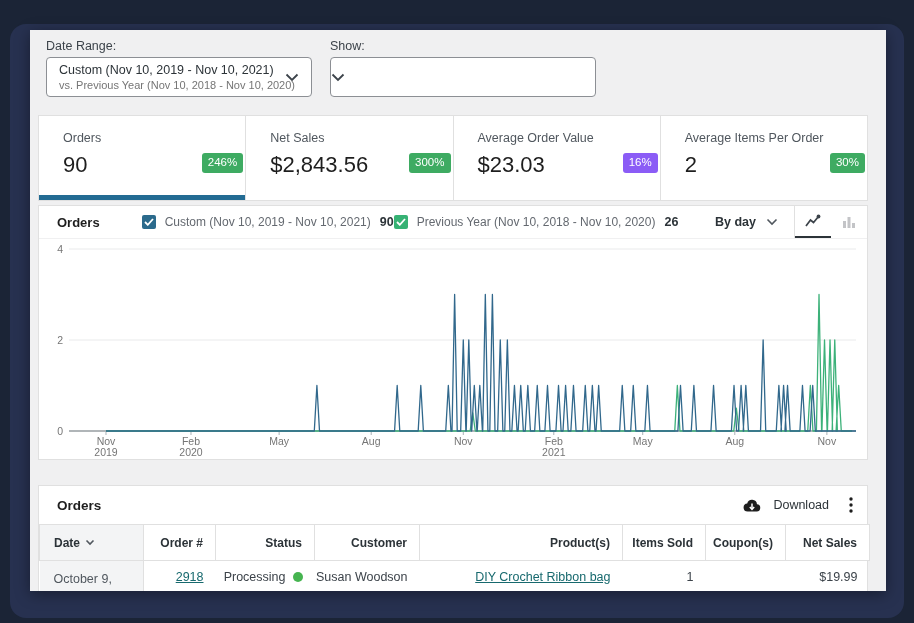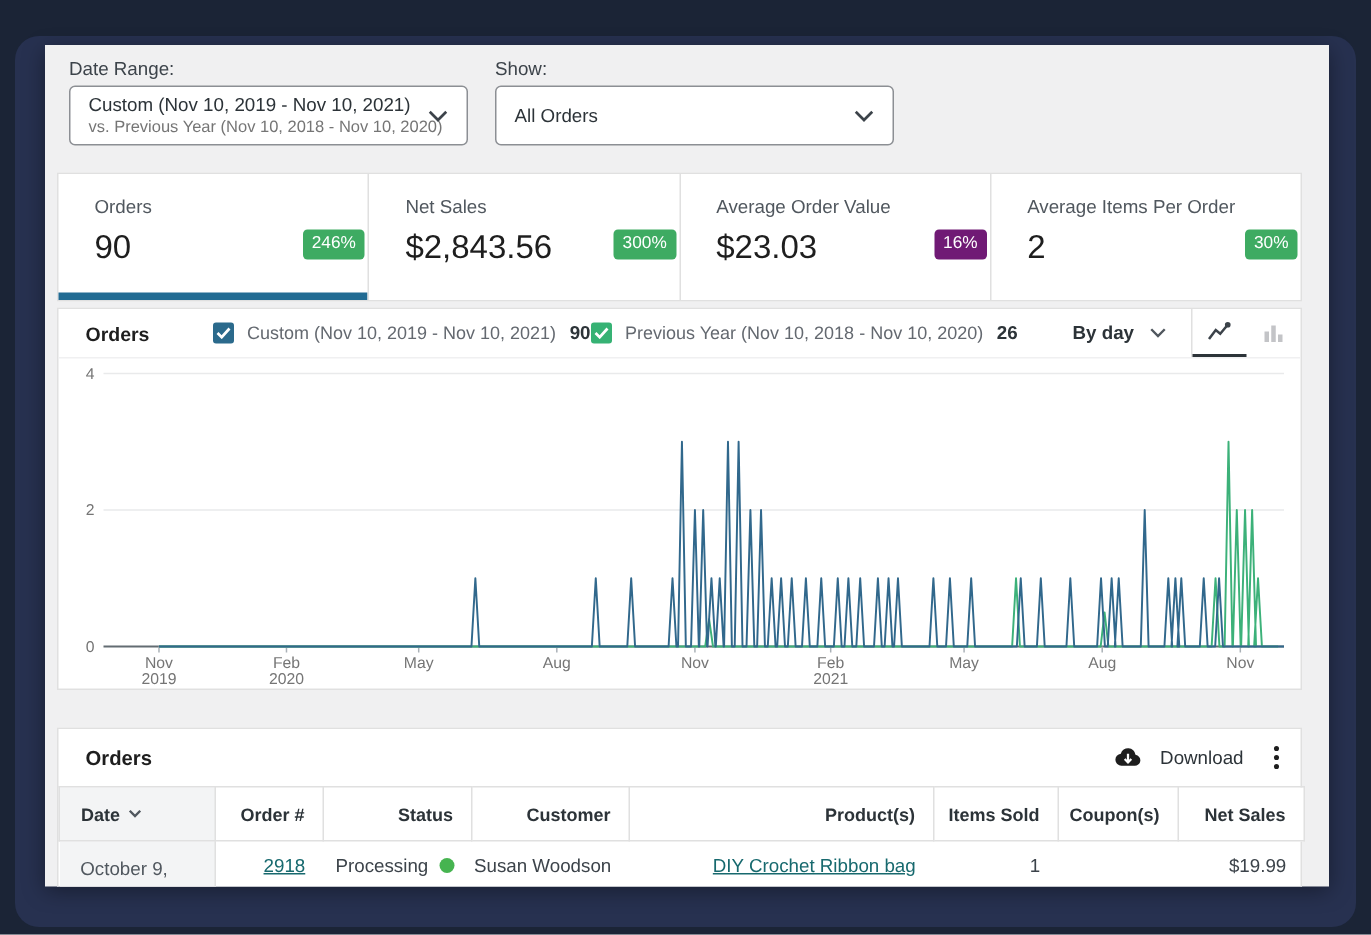--- a/index.html
+++ b/index.html
@@ -57,21 +57,21 @@
   .chart-type-btn{width:36px;display:flex;align-items:center;justify-content:center;cursor:pointer;box-sizing:border-box;}
   .chart-type-btn.active{border-bottom:2px solid #2c3338;}
   #chart-svg{display:block;margin-top:5px;margin-left:4px;}
 
   
   #table-card{position:absolute;left:8px;top:455px;width:830px;height:160px;
     background:#fff;border:1px solid #e0e0e0;box-sizing:border-box;}
   #table-header-bar{height:38px;display:flex;align-items:center;padding:0 14px 0 18px;}
   #table-title{font-size:13.5px;font-weight:bold;color:#1e1e1e;}
   #table-header-bar .spacer{flex:1}
-  #download-btn{display:flex;gap:12px;font-size:12.5px;color:#2c3338;cursor:pointer;}
+  #download-btn{display:flex;align-items:center;gap:12px;font-size:12.5px;color:#2c3338;cursor:pointer;}
   #table-menu-btn{margin-left:20px;cursor:pointer;display:flex;align-items:center;}
   table{width:100%;border-collapse:collapse;table-layout:fixed;}
   th{height:36px;font-size:12px;font-weight:bold;color:#2c3338;
     border:1px solid #e0e0e0;background:#fff;box-sizing:border-box;
     text-align:right;padding:0 12px 0 0;white-space:nowrap;}
   th.first{background:#f3f4f5;text-align:left;padding:0 0 0 14px;}
   td{font-size:12.5px;color:#3c434a;text-align:right;padding:9px 12px 9px 0;vertical-align:top;}
   td.first{background:#f3f4f5;border-right:1px solid #e0e0e0;text-align:left;
     padding:9px 10px 9px 14px;color:#50575e;line-height:1.5;}
   .sort-chevron{margin-left:5px;vertical-align:1px;}
@@ -90,43 +90,40 @@
     <div class="dd-text">
       <div class="dd-line1">Custom (Nov 10, 2019 - Nov 10, 2021)</div>
       <div class="dd-line2">vs. Previous Year (Nov 10, 2018 - Nov 10, 2020)</div>
     </div>
     <svg class="dd-chevron" width="14" height="9" viewBox="0 0 14 9">
         <polyline points="1.5,1.5 7,7 12.5,1.5" fill="none" stroke="#3c434a" stroke-width="1.8"></polyline>
       </svg>
   </div>
   <div class="filter-label" id="show-label">Show:</div>
   <div class="dropdown" id="show-dd">
-    <div class="dd-text">
-      <div class="dd-line1">All Orders</div>
-    </div>
     <svg class="dd-chevron" width="14" height="9" viewBox="0 0 14 9">
         <polyline points="1.5,1.5 7,7 12.5,1.5" fill="none" stroke="#3c434a" stroke-width="1.8"></polyline>
       </svg>
   </div>
 
   <div id="cards">
     <div class="card active">
       <div class="card-label">Orders</div>
       <div class="card-value">90</div>
       <div class="card-badge" style="background-color: rgb(62, 171, 98);">246%</div>
     </div>
     <div class="card">
       <div class="card-label">Net Sales</div>
       <div class="card-value">$2,843.56</div>
       <div class="card-badge" style="background-color: rgb(62, 171, 98);">300%</div>
     </div>
     <div class="card">
       <div class="card-label">Average Order Value</div>
       <div class="card-value">$23.03</div>
-      <div class="card-badge" style="background-color: #701a75;">16%</div>
+      <div class="card-badge" style="background-color: #8b5cf6;">16%</div>
     </div>
     <div class="card">
       <div class="card-label">Average Items Per Order</div>
       <div class="card-value">2</div>
       <div class="card-badge" style="background-color: rgb(62, 171, 98);">30%</div>
     </div>
   </div>
 
   <div id="chart-card">
     <div id="chart-header">

